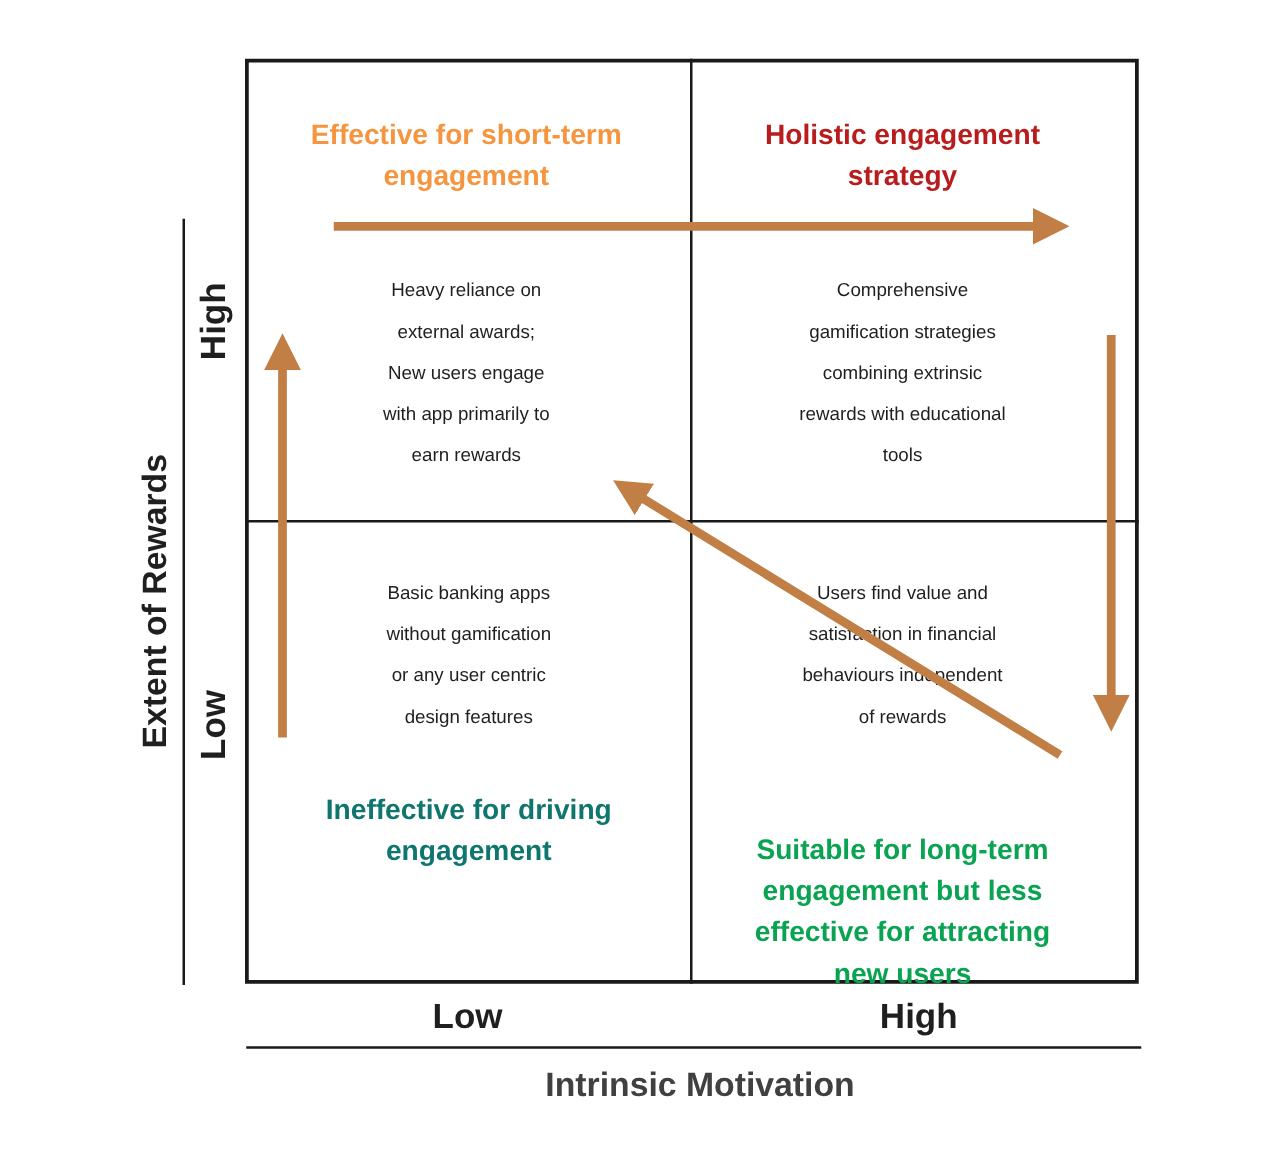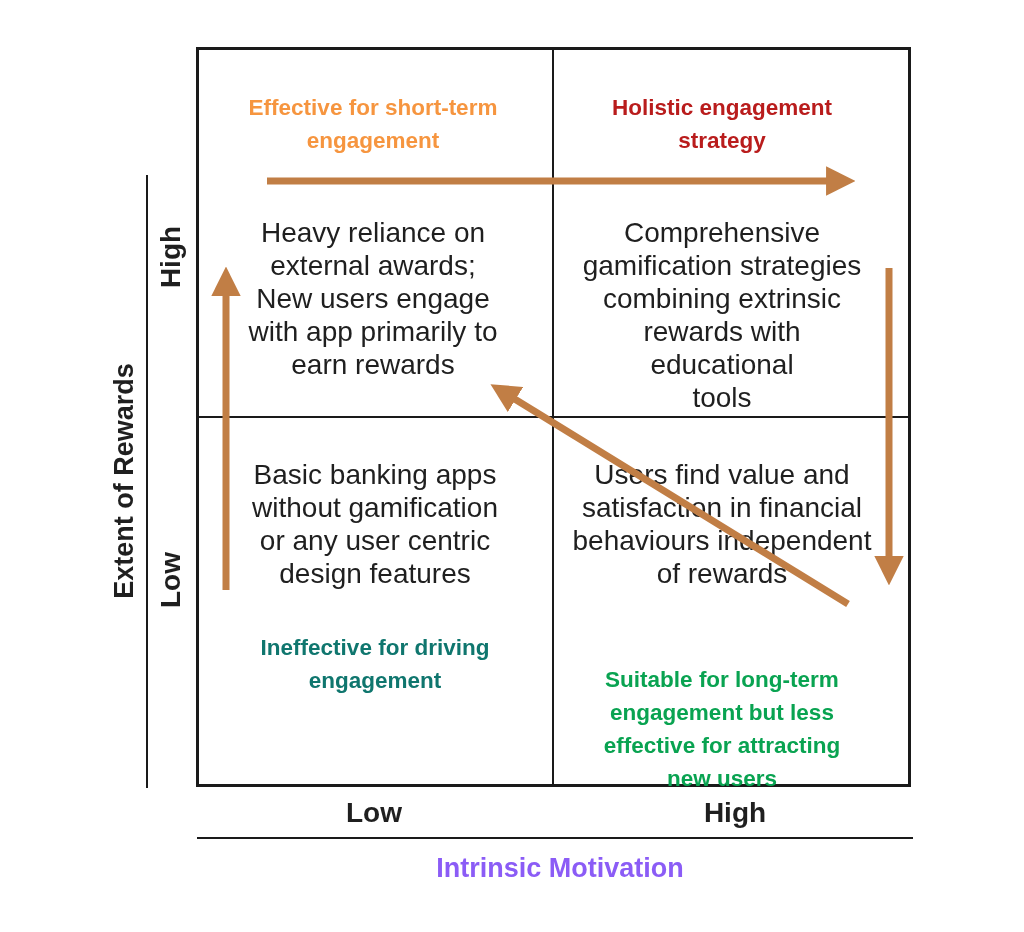--- a/index.html
+++ b/index.html
@@ -71,21 +71,21 @@
   .xaxis-title { left: 560px; top: 853px; font-size: 27px; }
   
   .qblock {
     position: absolute;
     transform: translateX(-50%);
     text-align: center;
     white-space: pre-line;
     line-height: 33px;
   }
   .qheading { font-weight: bold; font-size: 22.5px; }
-  .qbody    { font-size: 28px; color: #1f1f1f; }
+  .qbody    { font-size: 15px; color: #1f1f1f; }
   .q-tl-heading { left: 373px; top: 91px;  }
   .q-tr-heading { left: 722px; top: 91px;  }
   .q-tl-body    { left: 373px; top: 216px; }
   .q-tr-body    { left: 722px; top: 216px; }
   .q-bl-body    { left: 375px; top: 458px; }
   .q-br-body    { left: 722px; top: 458px; }
   .q-bl-heading { left: 375px; top: 631px; }
   .q-br-heading { left: 722px; top: 631px; }
   
   .arrows {
@@ -106,21 +106,21 @@
 
   <div class="yaxis-line"></div>
   <div class="xaxis-line"></div>
 
   <div class="vtext yaxis-title" style="color: rgb(31, 31, 31);">Extent of Rewards</div>
   <div class="vtext ytick-high" style="color: rgb(31, 31, 31);">High</div>
   <div class="vtext ytick-low" style="color: rgb(31, 31, 31);">Low</div>
 
   <div class="xtick xtick-low" style="color: rgb(31, 31, 31);">Low</div>
   <div class="xtick xtick-high" style="color: rgb(31, 31, 31);">High</div>
-  <div class="xaxis-title" style="color: #8b5cf6; text-align: center;">Intrinsic Motivation</div>
+  <div class="xaxis-title" style="color: #404040; text-align: center;">Intrinsic Motivation</div>
 
   <div class="qblock qheading q-tl-heading" style="color: rgb(246, 149, 63);">Effective for short-term
 engagement</div>
   <div class="qblock qbody q-tl-body" style="color: rgb(31, 31, 31);">Heavy reliance on
 external awards;
 New users engage
 with app primarily to
 earn rewards</div>
 
   <div class="qblock qheading q-tr-heading" style="color: #b91c1c;">Holistic engagement

